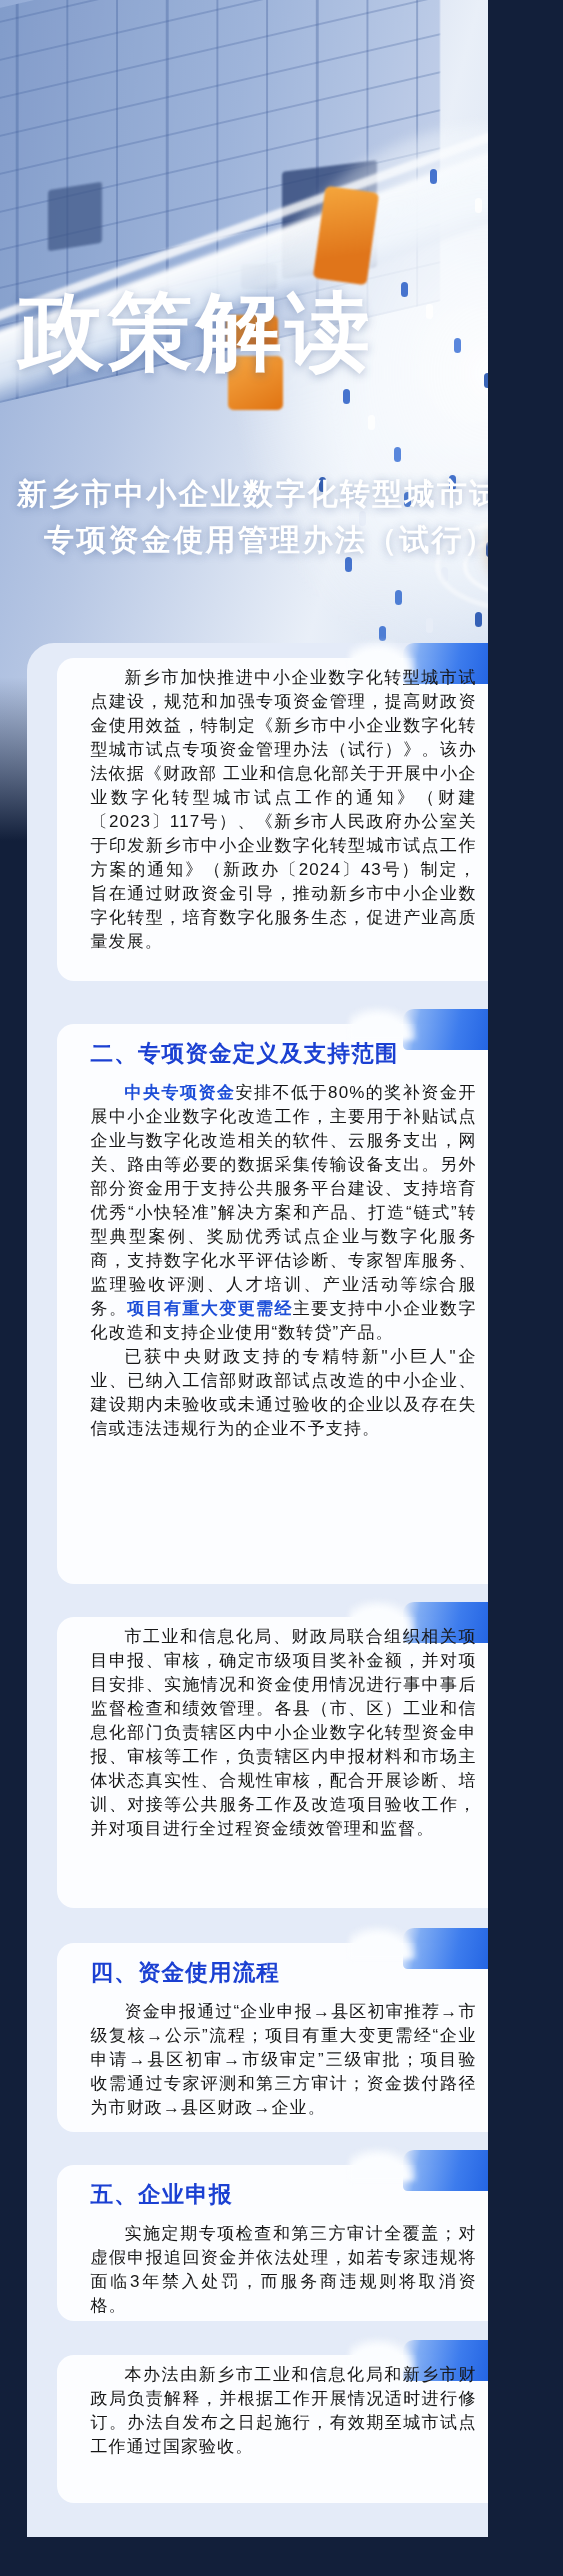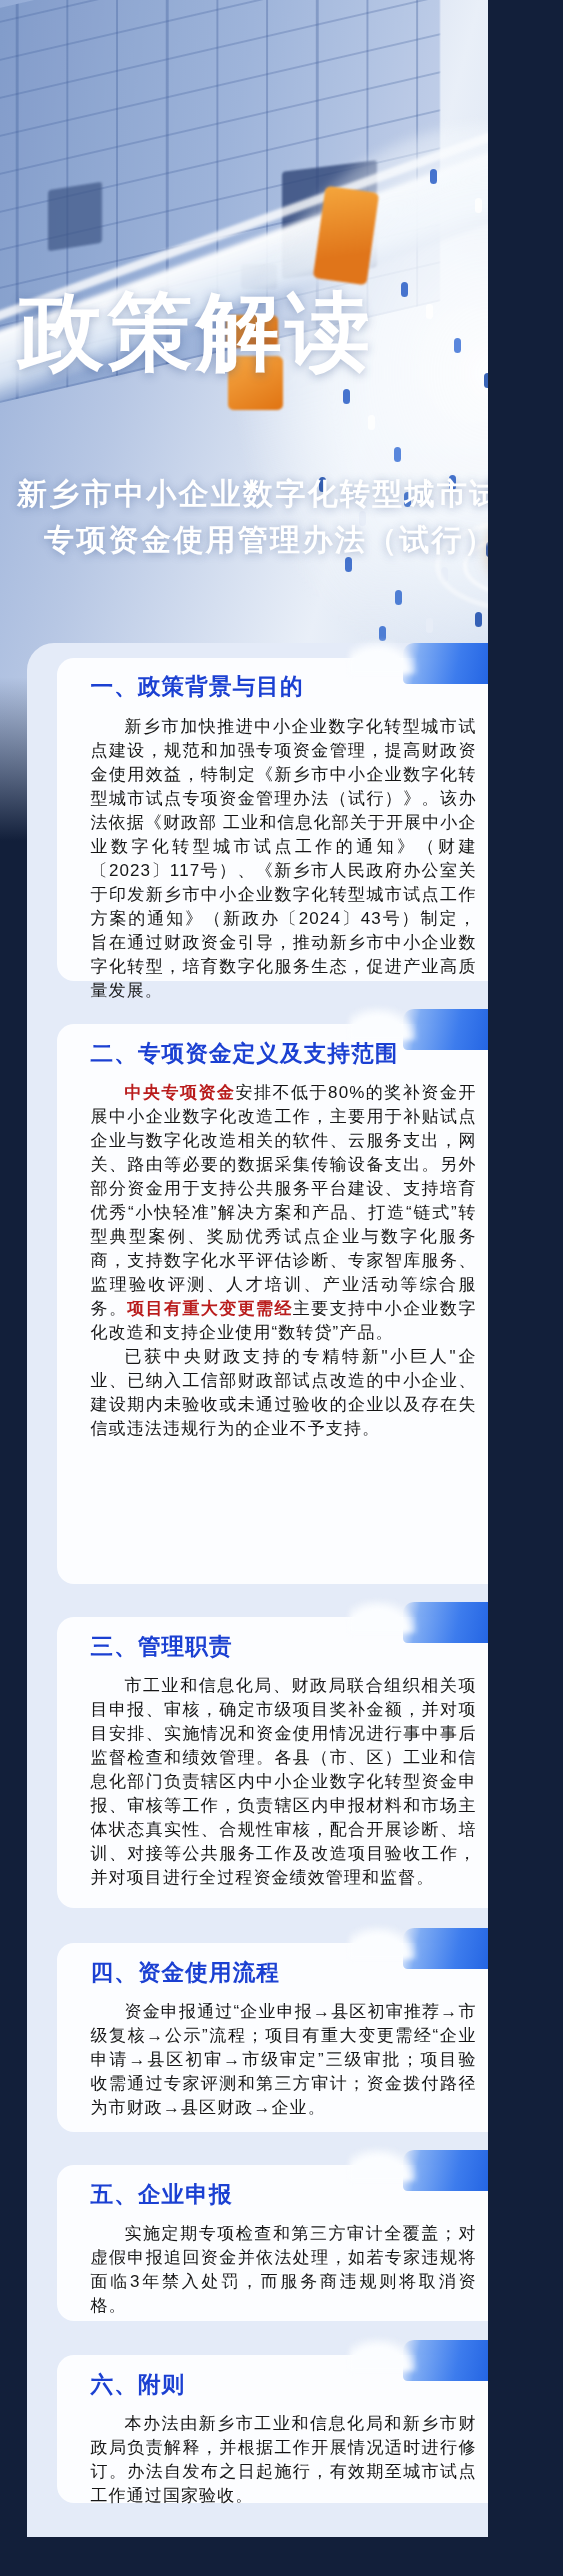--- a/index.html
+++ b/index.html
@@ -62,21 +62,21 @@
         background:linear-gradient(102deg,rgba(125,170,243,0) 0%,rgba(121,168,243,.95) 16%,#3d7ced 52%,#1557dd 100%);}
   .tab-layer{position:absolute;top:8px;right:-6.8px;width:28px;height:33px;z-index:-1;
         border-radius:0 12.4px 14.7px 4.5px;background:linear-gradient(150deg,#2e6ae4,#1b4fd0);}
   .tab-hump{position:absolute;top:-17px;right:91px;width:68px;height:33px;
         background:radial-gradient(ellipse at 42% 95%,#fbfdff 52%,rgba(251,253,255,0) 76%);
         filter:blur(2.8px);}
   .card-title{color:#1b40d2;font-size:22.6px;font-weight:900;letter-spacing:1.1px;
         margin:5.6px 0 12.4px 0;position:relative;}
   .card p{margin:0;color:#161616;font-size:17px;line-height:24px;letter-spacing:1.1px;
         text-align:justify;text-indent:2em;font-weight:500;position:relative;}
-  .card p b{font-weight:900;color:#b91c1c;}
+  .card p b{font-weight:900;color:#1d4ed8;}
 </style>
 </head>
 <body>
 
 <div class="page">
 
   <div class="hero">
     <div class="facade"></div>
     <div class="panel p1"></div>
     <div class="panel p2"></div>
@@ -128,21 +128,20 @@
     <div class="hero-sub l2">专项资金使用管理办法（试行）</div>
   </div>
 
   <div class="column">
     <div id="cards">
     <div class="card" style="top: 14.7px; height: 323px;">
       <div class="tab">
         <div class="tab-layer"></div>
       </div>
       <div class="tab-hump"></div>
-      <div class="card-title">一、政策背景与目的</div>
       <div class="card-body">
             <p><span>新乡市加快推进中小企业数字化转型城市试点建设，规范和加强专项资金管理，提高财政资金使用效益，特制定《新乡市中小企业数字化转型城市试点专项资金管理办法（试行）》。该办法依据《财政部 工业和信息化部关于开展中小企业数字化转型城市试点工作的通知》（财建〔2023〕117号）、《新乡市人民政府办公室关于印发新乡市中小企业数字化转型城市试点工作方案的通知》（新政办〔2024〕43号）制定，旨在通过财政资金引导，推动新乡市中小企业数字化转型，培育数字化服务生态，促进产业高质量发展。</span></p>
           </div>
     </div>
 
     <div class="card" style="top: 381px; height: 560px;">
       <div class="tab">
         <div class="tab-layer"></div>
       </div>
       <div class="tab-hump"></div>
@@ -151,21 +150,20 @@
             <p><b>中央专项资金</b><span>安排不低于80%的奖补资金开展中小企业数字化改造工作，主要用于补贴试点企业与数字化改造相关的软件、云服务支出，网关、路由等必要的数据采集传输设备支出。另外部分资金用于支持公共服务平台建设、支持培育优秀“小快轻准”解决方案和产品、打造“链式”转型典型案例、奖励优秀试点企业与数字化服务商，支持数字化水平评估诊断、专家智库服务、监理验收评测、人才培训、产业活动等综合服务。</span><b>项目有重大变更需经</b><span>主要支持中小企业数字化改造和支持企业使用“数转贷”产品。</span></p>
             <p><span>已获中央财政支持的专精特新"小巨人"企业、已纳入工信部财政部试点改造的中小企业、建设期内未验收或未通过验收的企业以及存在失信或违法违规行为的企业不予支持。</span></p>
           </div>
     </div>
 
     <div class="card" style="top: 974px; height: 291px;">
       <div class="tab">
         <div class="tab-layer"></div>
       </div>
       <div class="tab-hump"></div>
-      <div class="card-title">三、管理职责</div>
       <div class="card-body">
             <p><span>市工业和信息化局、财政局联合组织相关项目申报、审核，确定市级项目奖补金额，并对项目安排、实施情况和资金使用情况进行事中事后监督检查和绩效管理。各县（市、区）工业和信息化部门负责辖区内中小企业数字化转型资金申报、审核等工作，负责辖区内申报材料和市场主体状态真实性、合规性审核，配合开展诊断、培训、对接等公共服务工作及改造项目验收工作，并对项目进行全过程资金绩效管理和监督。</span></p>
           </div>
     </div>
 
     <div class="card" style="top: 1300px; height: 189px;">
       <div class="tab">
         <div class="tab-layer"></div>
       </div>
       <div class="tab-hump"></div>
@@ -184,21 +182,20 @@
       <div class="card-body">
             <p><span>实施定期专项检查和第三方审计全覆盖；对虚假申报追回资金并依法处理，如若专家违规将面临3年禁入处罚，而服务商违规则将取消资格。</span></p>
           </div>
     </div>
 
     <div class="card" style="top: 1712px; height: 148px;">
       <div class="tab">
         <div class="tab-layer"></div>
       </div>
       <div class="tab-hump"></div>
-      <div class="card-title">六、附则</div>
       <div class="card-body">
             <p><span>本办法由新乡市工业和信息化局和新乡市财政局负责解释，并根据工作开展情况适时进行修订。办法自发布之日起施行，有效期至城市试点工作通过国家验收。</span></p>
           </div>
     </div>
   </div>
   </div>
 
 </div>
 
 

